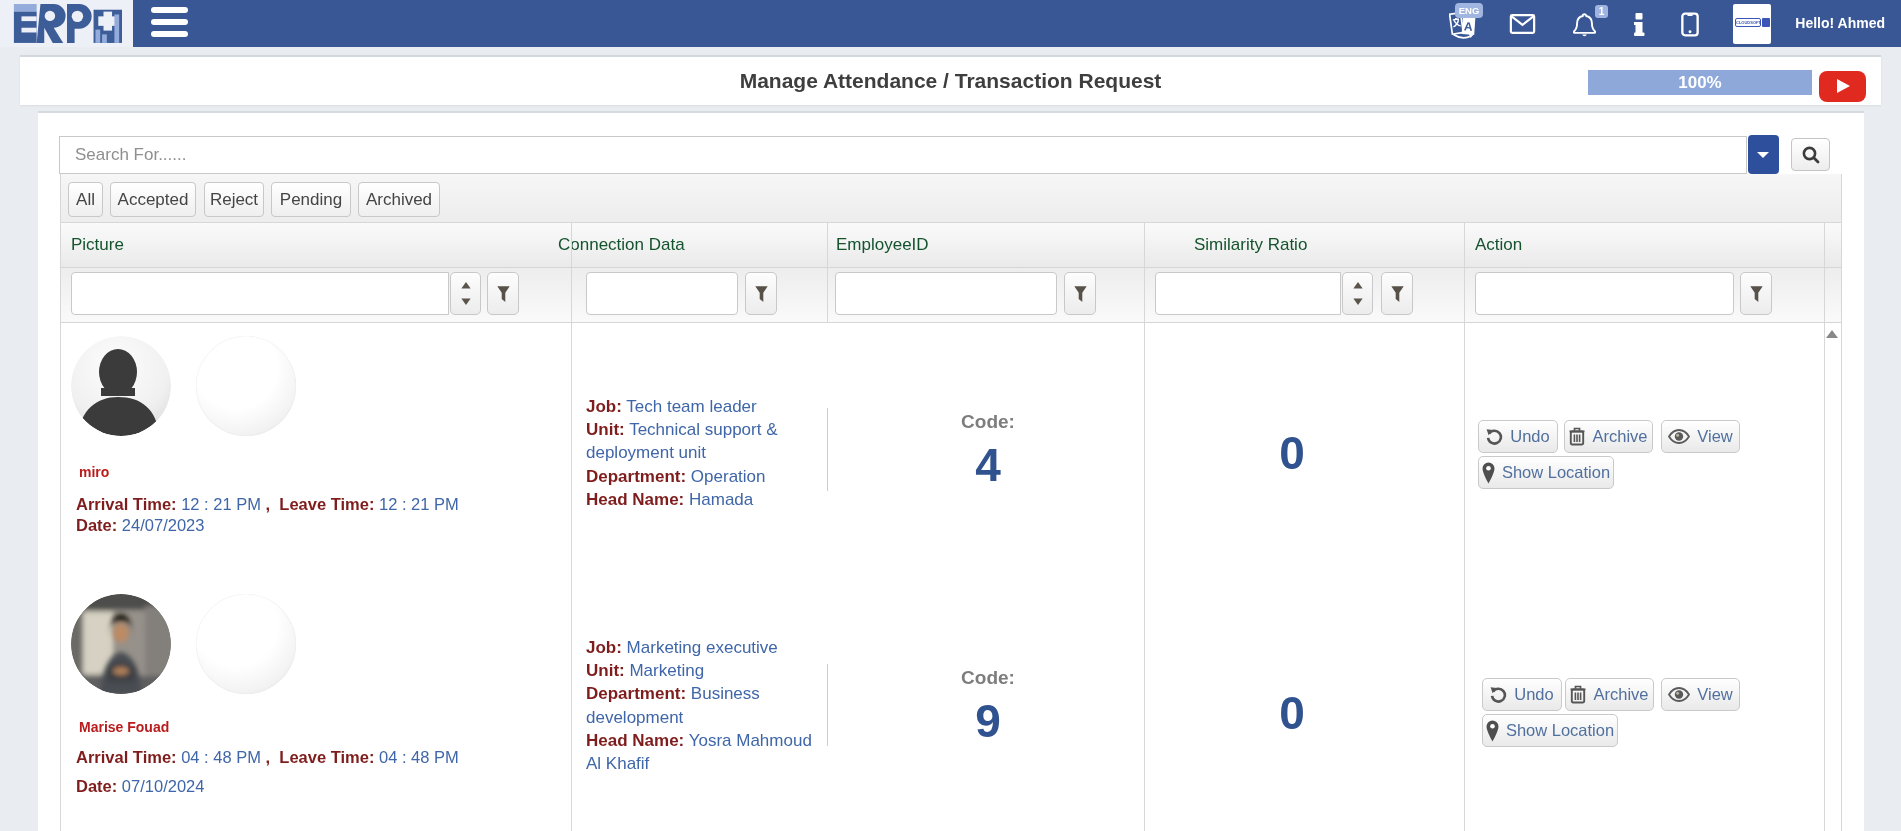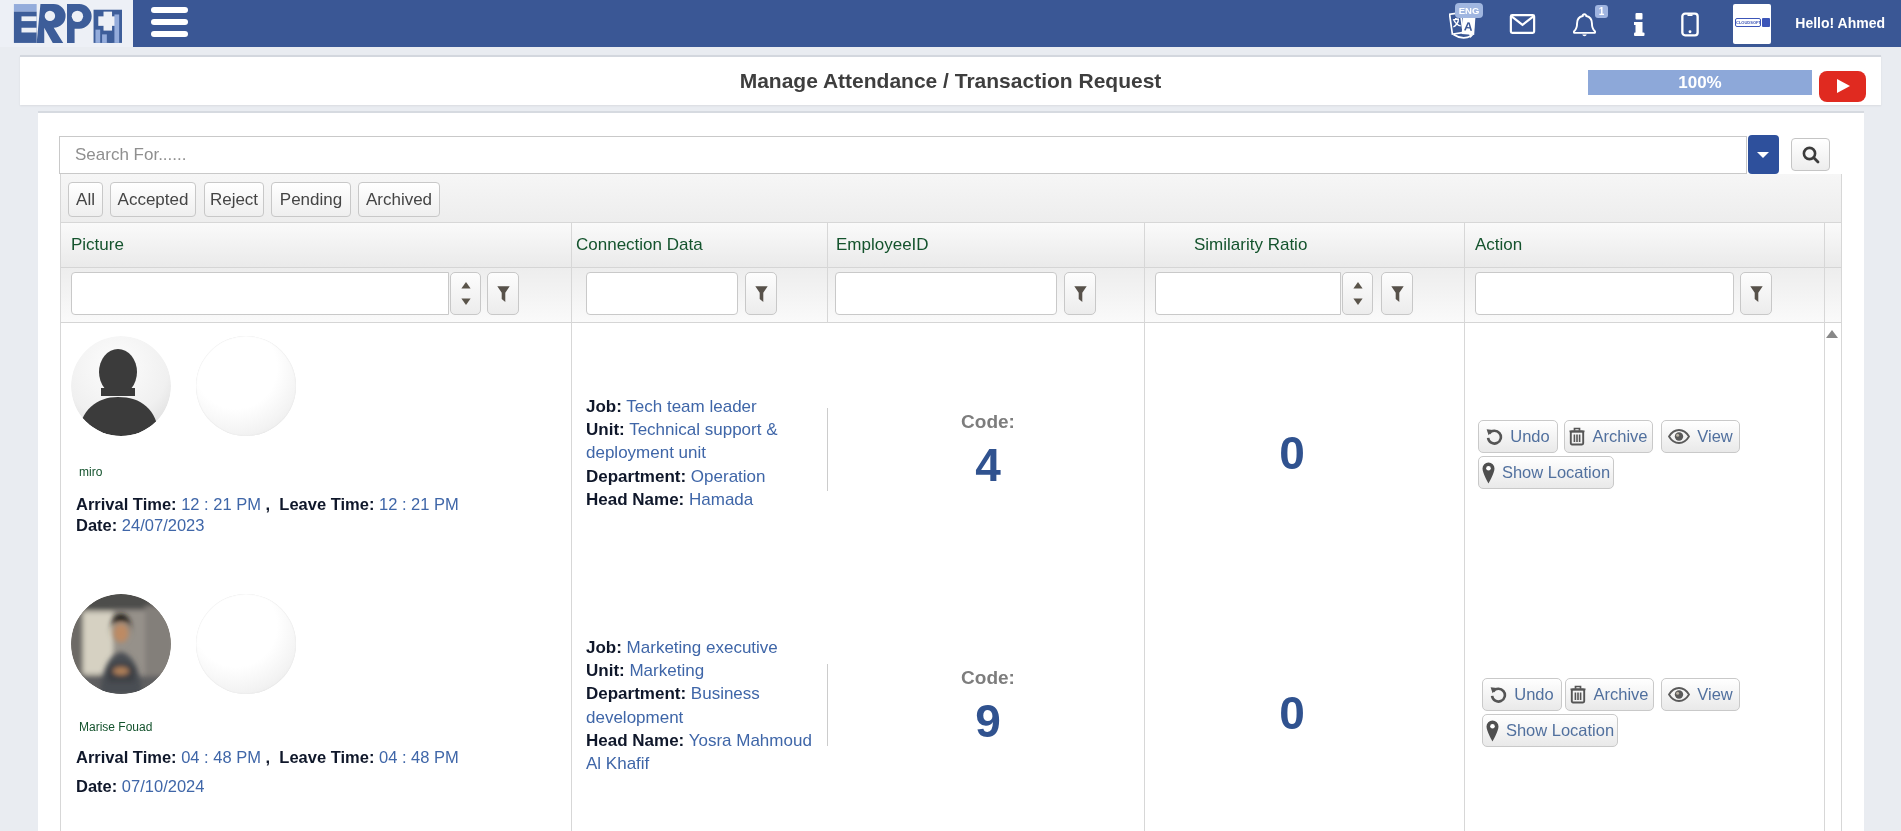--- a/index.html
+++ b/index.html
@@ -34,23 +34,23 @@
 .gfilter{position:absolute;left:60px;top:268px;width:1782px;height:55px;background:linear-gradient(#ededed,#fafafa);border-left:1px solid #d7d7d7;border-right:1px solid #d7d7d7;border-bottom:1px solid #d5d5d5}
 .vline{position:absolute;width:1px;background:#d7d7d7}
 .finput{position:absolute;top:272px;height:43px;background:#fff;border:1px solid #c9c9c9;border-radius:4px}
 .fbtn{position:absolute;top:272px;width:32px;height:43px;border:1px solid #c8c8c8;border-radius:5px;background:linear-gradient(#fdfdfd,#ececec)}
 .spinbox{position:absolute;top:272px;width:31px;height:43px;border:1px solid #c8c8c8;border-radius:5px;background:linear-gradient(#fdfdfd,#ececec)}
 
 .gbody{position:absolute;left:60px;top:323px;width:1782px;height:508px;background:#fff;border-left:1px solid #d7d7d7;border-right:1px solid #d7d7d7}
 .pdiv{position:absolute;left:827px;width:1px;background:#ccc}
 .scrolltri{position:absolute;left:1826px;top:330px;border-bottom:8px solid #888;border-left:6px solid transparent;border-right:6px solid transparent}
 
-.lbl{font-weight:bold;color:#0f172a}
+.lbl{font-weight:bold;color:#7f1d1d}
 .val{color:#3f66a8}
-.bigname{position:absolute;font-size:12px;font-weight:normal;color:#14532d;line-height:20px}
+.bigname{position:absolute;font-size:14px;font-weight:bold;color:#b91c1c;line-height:20px}
 .tline{position:absolute;font-size:16.5px;line-height:20px;color:#3f66a8;white-space:nowrap}
 .conn{position:absolute;font-size:17px;line-height:23.2px;color:#3f66a8}
 .codelbl{position:absolute;width:120px;text-align:center;font-size:19px;font-weight:bold;color:#7d7d7d;line-height:20px}
 .bignum{position:absolute;width:120px;text-align:center;font-size:46px;font-weight:bold;color:#30528f;line-height:46px}
 .abtn{position:absolute;height:33px;border:1px solid #c9c9c9;border-radius:5px;background:linear-gradient(#fff,#e9e9e9);font-size:16.5px;color:#51709e;white-space:nowrap;display:flex;align-items:center;justify-content:center;gap:7px}
 .circle{position:absolute;width:100px;height:100px;border-radius:50%}
 .empty-c{background:radial-gradient(circle at 40% 32%,#ffffff 45%,#f3f3f3 72%,#e2e2e2 100%);box-shadow:inset 0 0 1px #d5d5d5}
 </style>
 </head>
 <body>
@@ -139,21 +139,21 @@
 
 <div class="toolbar"></div>
 <div class="kbtn" style="left:68px;width:35px">All</div>
 <div class="kbtn" style="left:110px;width:86px">Accepted</div>
 <div class="kbtn" style="left:204px;width:60px">Reject</div>
 <div class="kbtn" style="left:271px;width:80px">Pending</div>
 <div class="kbtn" style="left:358px;width:82px">Archived</div>
 
 <div class="ghead"></div>
 <div class="ghlabel" style="left:71px">Picture</div>
-<div class="ghlabel" style="left:576px">Connection Data</div>
+<div class="ghlabel" style="left:558px">Connection Data</div>
 <div class="ghlabel" style="left:836px">EmployeeID</div>
 <div class="ghlabel" style="left:1194px">Similarity Ratio</div>
 <div class="ghlabel" style="left:1475px">Action</div>
 
 <div class="gfilter"></div>
 <div class="finput" style="left:71px;width:378px;border-radius:4px 0 0 4px"></div>
 <div class="spinbox" style="left:450px">
     <svg width="10" height="23" viewBox="0 0 10 23" style="position:absolute;left:10px;top:9px">
       <path d="M5 0 L9.6 6.5 H0.4 Z" fill="#5a544a"></path>
       <path d="M5 23 L9.6 16.5 H0.4 Z" fill="#5a544a"></path>

